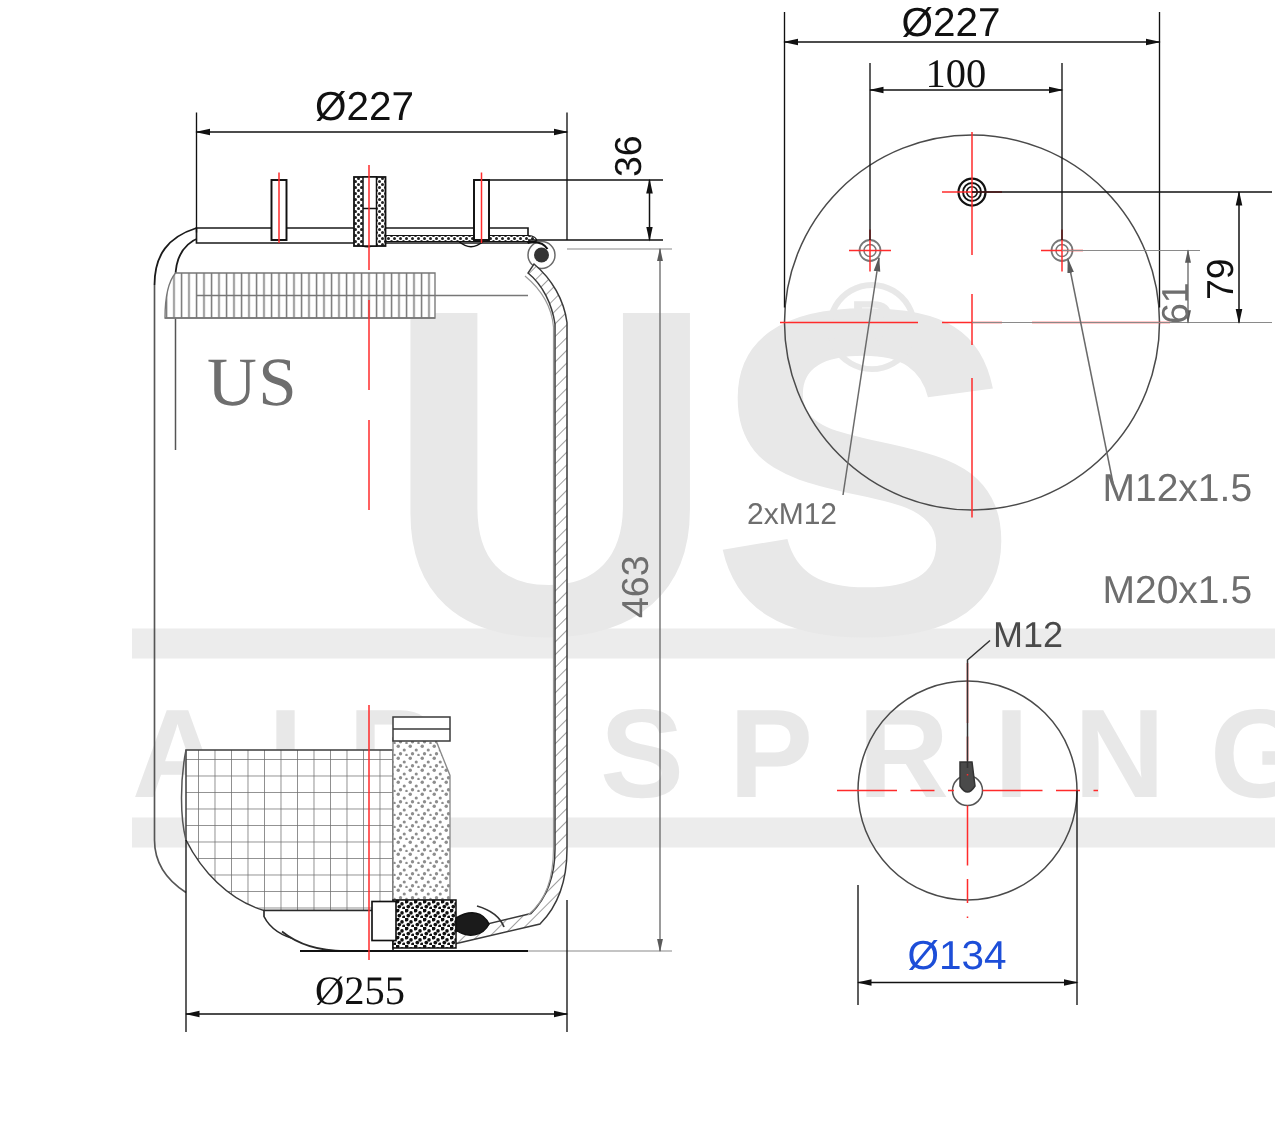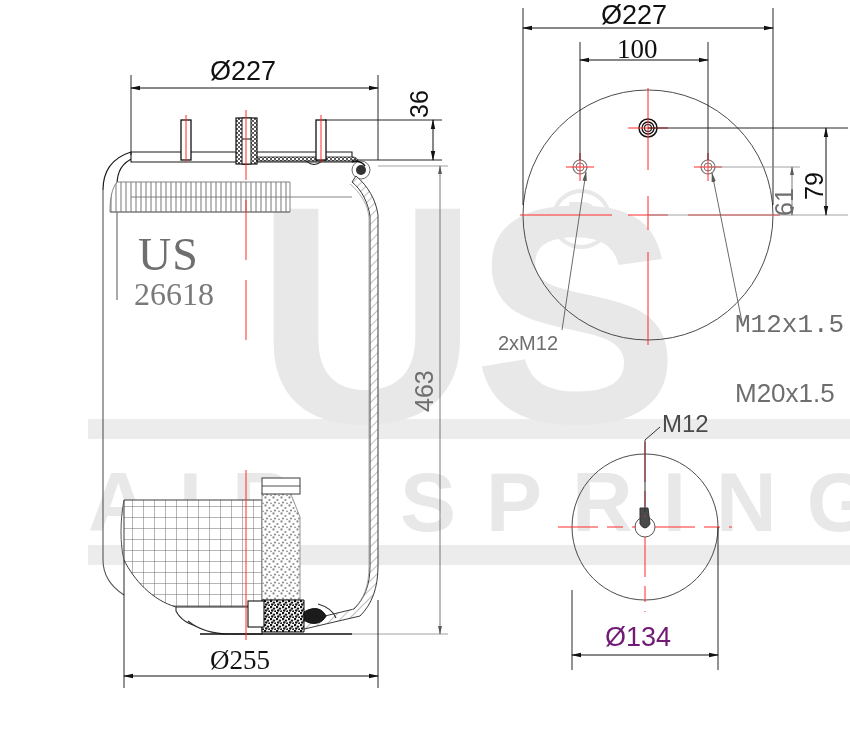--- a/index.html
+++ b/index.html
@@ -225,36 +225,34 @@
   <div style="position:absolute;left:405px;top:118px;font-size:25px;color:#111;
               transform:rotate(-90deg);transform-origin:left top;">36</div>
 
   <div style="position:absolute;left:410px;top:412px;font-size:25px;color:#6e6e6e;
               transform:rotate(-90deg);transform-origin:left top;">463</div>
 
   <div style="position:absolute;left:210px;top:645px;font-size:27px;color:#111;font-family:Liberation Serif, serif;">Ø255</div>
 
   <div style="position:absolute;left:138px;top:228px;font-size:46px;color:#6e6e6e;
               font-family:'Liberation Serif',serif;letter-spacing:1px;">US</div>
-  <div style="position:absolute;left:134px;top:276px;font-size:32px;color:#7a7a7a;
-              font-family:'Liberation Serif',serif;">26618</div>
 
   <div style="position:absolute;left:601px;top:0px;font-size:27px;color:#111;">Ø227</div>
 
   <div style="position:absolute;left:617px;top:34px;font-size:27px;color:#111;font-family:Liberation Serif, serif;">100</div>
 
   <div style="position:absolute;left:800px;top:200px;font-size:25px;color:#111;
               transform:rotate(-90deg);transform-origin:left top;">79</div>
 
   <div style="position:absolute;left:770px;top:216px;font-size:25px;color:#6e6e6e;
               transform:rotate(-90deg);transform-origin:left top;">61</div>
 
   <div style="position:absolute;left:498px;top:332px;font-size:20px;color:#6e6e6e;">2xM12</div>
 
-  <div style="position:absolute;left:735px;top:310px;font-size:26px;color:#6e6e6e;font-family:Liberation Mono, monospace;">M12x1.5</div>
+  <div style="position:absolute;left:735px;top:310px;font-size:26px;color:#6e6e6e;">M12x1.5</div>
 
   <div style="position:absolute;left:735px;top:342px;font-size:26px;color:#6e6e6e;margin-top:36px;">M20x1.5</div>
 
   <div style="position:absolute;left:662px;top:410px;font-size:24px;color:#4a4a4a;">M12</div>
 
-  <div style="position:absolute;left:605px;top:622px;font-size:27px;color:#701a75;">Ø134</div>
+  <div style="position:absolute;left:605px;top:622px;font-size:27px;color:#1d4ed8;">Ø134</div>
 
 </div>
 
 </body></html>

